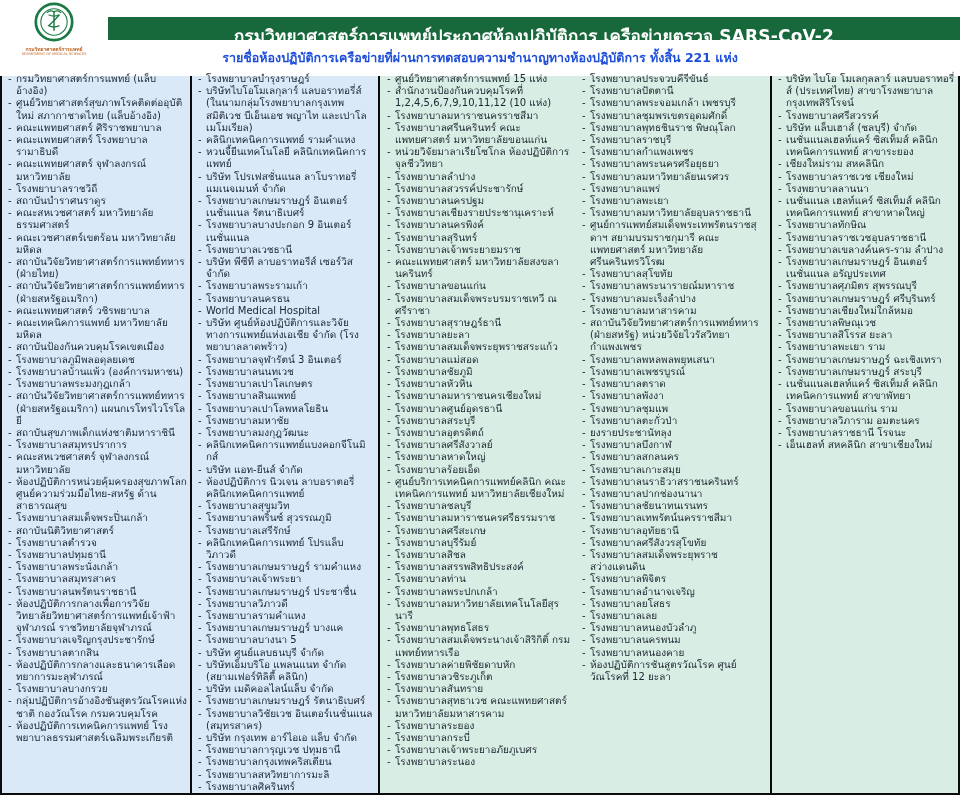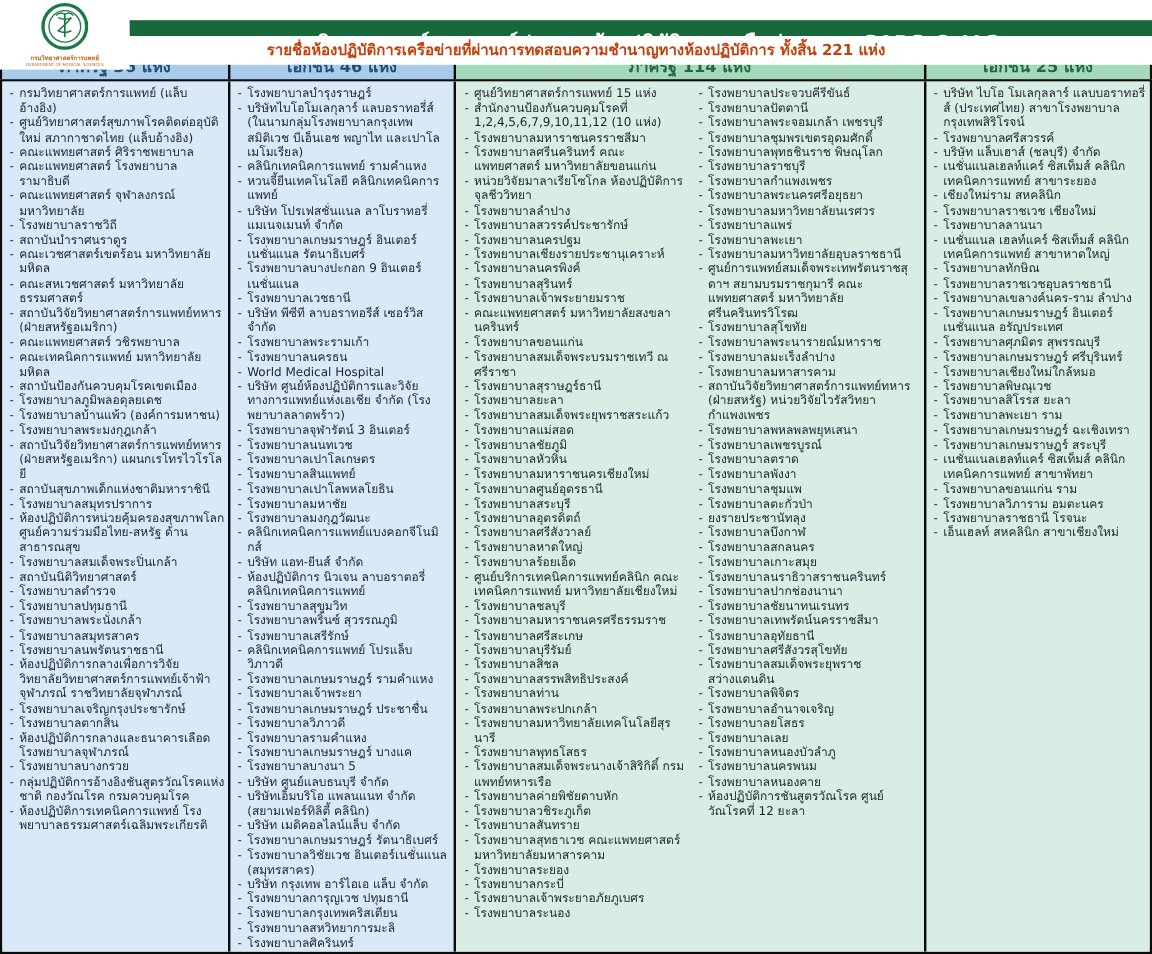--- a/index.html
+++ b/index.html
@@ -4,23 +4,23 @@
 <style>
   * { margin:0; padding:0; box-sizing:border-box; }
   html,body { width:960px; height:795px; background:#ffffff; font-family:"DejaVu Sans", sans-serif; }
   .page { position:relative; width:960px; height:795px; overflow:hidden; display:flex; flex-direction:column; background:#fff; }
 
   
   .top { position:relative; height:60px; background:#fff; }
   .title-bar { position:absolute; left:108px; right:0; top:17px; height:36px; background:#17683b;
                display:flex; align-items:center; justify-content:center;
                color:#fff; font-size:17px; font-weight:bold; letter-spacing:.2px; }
-  .subtitle-bar { position:absolute; left:0; right:0; top:30px; height:24px; background:#fff;
+  .subtitle-bar { position:absolute; left:0; right:0; top:40px; height:36px; background:#fff;
                   display:flex; align-items:center; justify-content:center;
-                  color:#c2410c; font-size:12.5px; font-weight:bold; }
+                  color:#1d4ed8; font-size:12.5px; font-weight:bold; }
   .logo-block { position:absolute; left:0; top:0; width:108px; height:58px; background:#fff; z-index:2;
                 display:flex; flex-direction:column; align-items:center; padding-top:2px; }
   .logo-text { font-size:5px; color:#bf6321; text-align:center; line-height:1.25; font-weight:bold; }
   .logo-text-en { font-size:3.5px; color:#bf6321; text-align:center; line-height:1.2; }
 
   
   .group-row { display:flex; height:31px; border-top:2px solid #0c0c0c; border-bottom:2px solid #0c0c0c;
                border-left:2px solid #0c0c0c; border-right:2px solid #0c0c0c; }
   .group { display:flex; align-items:center; justify-content:center; color:#fff; font-weight:bold; font-size:14.5px; }
   .g-bkk { width:378px; background:#2e74b5; }
@@ -83,44 +83,46 @@
 
   <div class="body-row">
     <div class="col blue-bg w1">
         <div class="item">กรมวิทยาศาสตร์การแพทย์ (แล็บอ้างอิง)</div>
         <div class="item">ศูนย์วิทยาศาสตร์สุขภาพโรคติดต่ออุบัติใหม่ สภากาชาดไทย (แล็บอ้างอิง)</div>
         <div class="item">คณะแพทยศาสตร์ ศิริราชพยาบาล</div>
         <div class="item">คณะแพทยศาสตร์ โรงพยาบาลรามาธิบดี</div>
         <div class="item">คณะแพทยศาสตร์ จุฬาลงกรณ์มหาวิทยาลัย</div>
         <div class="item">โรงพยาบาลราชวิถี</div>
         <div class="item">สถาบันบำราศนราดูร</div>
+        <div class="item">คณะสหเวชศาสตร์ มหาวิทยาลัยธรรมศาสตร์</div>
         <div class="item">คณะเวชศาสตร์เขตร้อน มหาวิทยาลัยมหิดล</div>
-        <div class="item">คณะสหเวชศาสตร์ มหาวิทยาลัยธรรมศาสตร์</div>
+        <div class="item">สถาบันวิจัยวิทยาศาสตร์การแพทย์ทหาร (ฝ่ายไทย)</div>
         <div class="item">สถาบันวิจัยวิทยาศาสตร์การแพทย์ทหาร (ฝ่ายสหรัฐอเมริกา)</div>
         <div class="item">คณะแพทยศาสตร์ วชิรพยาบาล</div>
         <div class="item">คณะเทคนิคการแพทย์ มหาวิทยาลัยมหิดล</div>
         <div class="item">สถาบันป้องกันควบคุมโรคเขตเมือง</div>
         <div class="item">โรงพยาบาลภูมิพลอดุลยเดช</div>
         <div class="item">โรงพยาบาลบ้านแพ้ว (องค์การมหาชน)</div>
         <div class="item">โรงพยาบาลพระมงกุฎเกล้า</div>
         <div class="item">สถาบันวิจัยวิทยาศาสตร์การแพทย์ทหาร (ฝ่ายสหรัฐอเมริกา) แผนกเรโทรไวโรโลยี</div>
         <div class="item">สถาบันสุขภาพเด็กแห่งชาติมหาราชินี</div>
         <div class="item">โรงพยาบาลสมุทรปราการ</div>
+        <div class="item">คณะสหเวชศาสตร์ จุฬาลงกรณ์มหาวิทยาลัย</div>
         <div class="item">ห้องปฏิบัติการหน่วยคุ้มครองสุขภาพโลก ศูนย์ความร่วมมือไทย-สหรัฐ ด้านสาธารณสุข</div>
         <div class="item">โรงพยาบาลสมเด็จพระปิ่นเกล้า</div>
         <div class="item">สถาบันนิติวิทยาศาสตร์</div>
         <div class="item">โรงพยาบาลตำรวจ</div>
         <div class="item">โรงพยาบาลปทุมธานี</div>
         <div class="item">โรงพยาบาลพระนั่งเกล้า</div>
         <div class="item">โรงพยาบาลสมุทรสาคร</div>
         <div class="item">โรงพยาบาลนพรัตนราชธานี</div>
         <div class="item">ห้องปฏิบัติการกลางเพื่อการวิจัย วิทยาลัยวิทยาศาสตร์การแพทย์เจ้าฟ้าจุฬาภรณ์ ราชวิทยาลัยจุฬาภรณ์</div>
         <div class="item">โรงพยาบาลเจริญกรุงประชารักษ์</div>
         <div class="item">โรงพยาบาลตากสิน</div>
-        <div class="item">ห้องปฏิบัติการกลางและธนาคารเลือด โรงพยาบาลจุฬาภรณ์</div>
+        <div class="item">ห้องปฏิบัติการกลางและธนาคารเลือด ทยาการมะลุฬาภรณ์</div>
         <div class="item">โรงพยาบาลบางกรวย</div>
         <div class="item">กลุ่มปฏิบัติการอ้างอิงชันสูตรวัณโรคแห่งชาติ กองวัณโรค กรมควบคุมโรค</div>
         <div class="item">ห้องปฏิบัติการเทคนิคการแพทย์ โรงพยาบาลธรรมศาสตร์เฉลิมพระเกียรติ</div>
       </div>
     <div class="col blue-bg w2">
         <div class="item">โรงพยาบาลบำรุงราษฎร์</div>
         <div class="item">บริษัทไบโอโมเลกุลาร์ แลบอราทอรี่ส์ (ในนามกลุ่มโรงพยาบาลกรุงเทพ สมิติเวช บีเอ็นเอช พญาไท และเปาโล เมโมเรียล)</div>
         <div class="item">คลินิกเทคนิคการแพทย์ รามคำแหง</div>
         <div class="item">หวนจี้ยีนเทคโนโลยี คลินิกเทคนิคการแพทย์</div>
         <div class="item">บริษัท โปรเฟสชั่นแนล ลาโบราทอรี่ แมเนจเมนท์ จำกัด</div>

